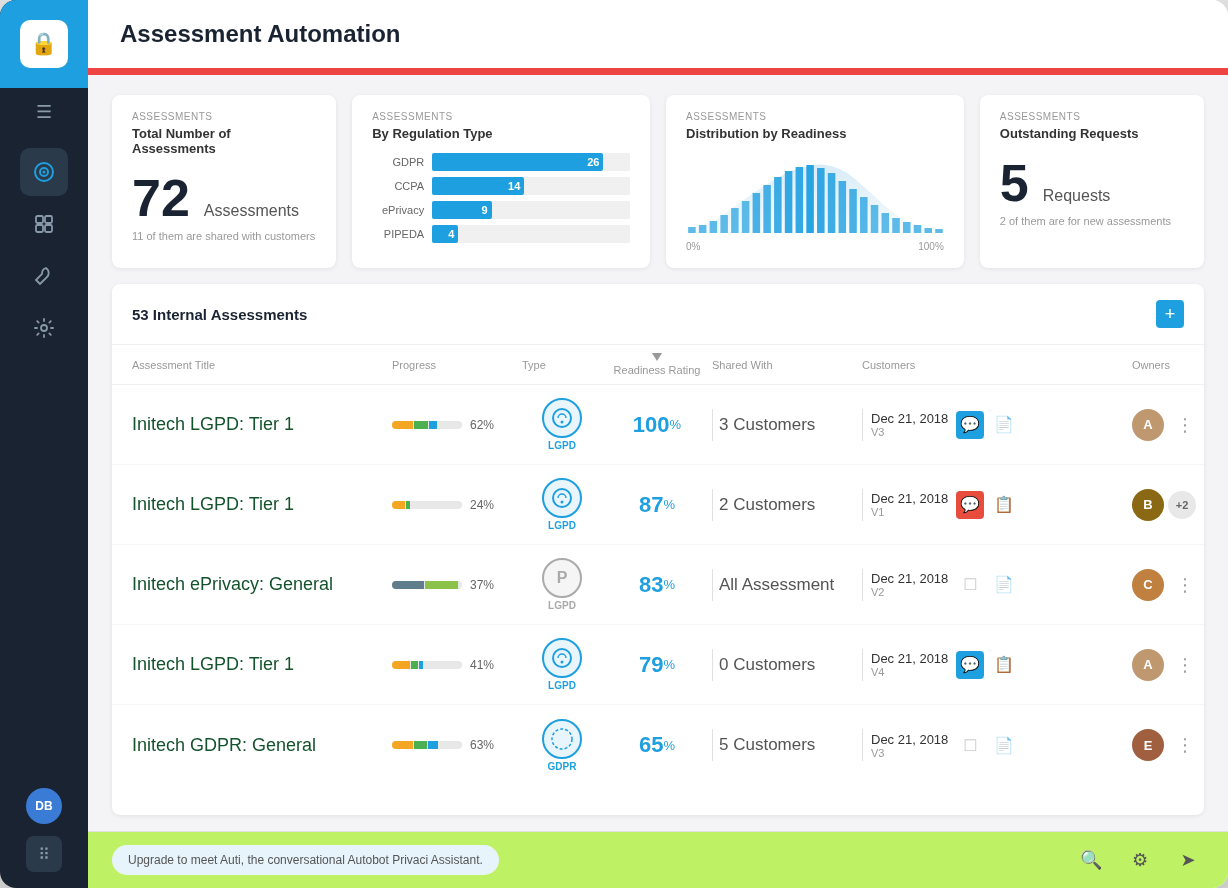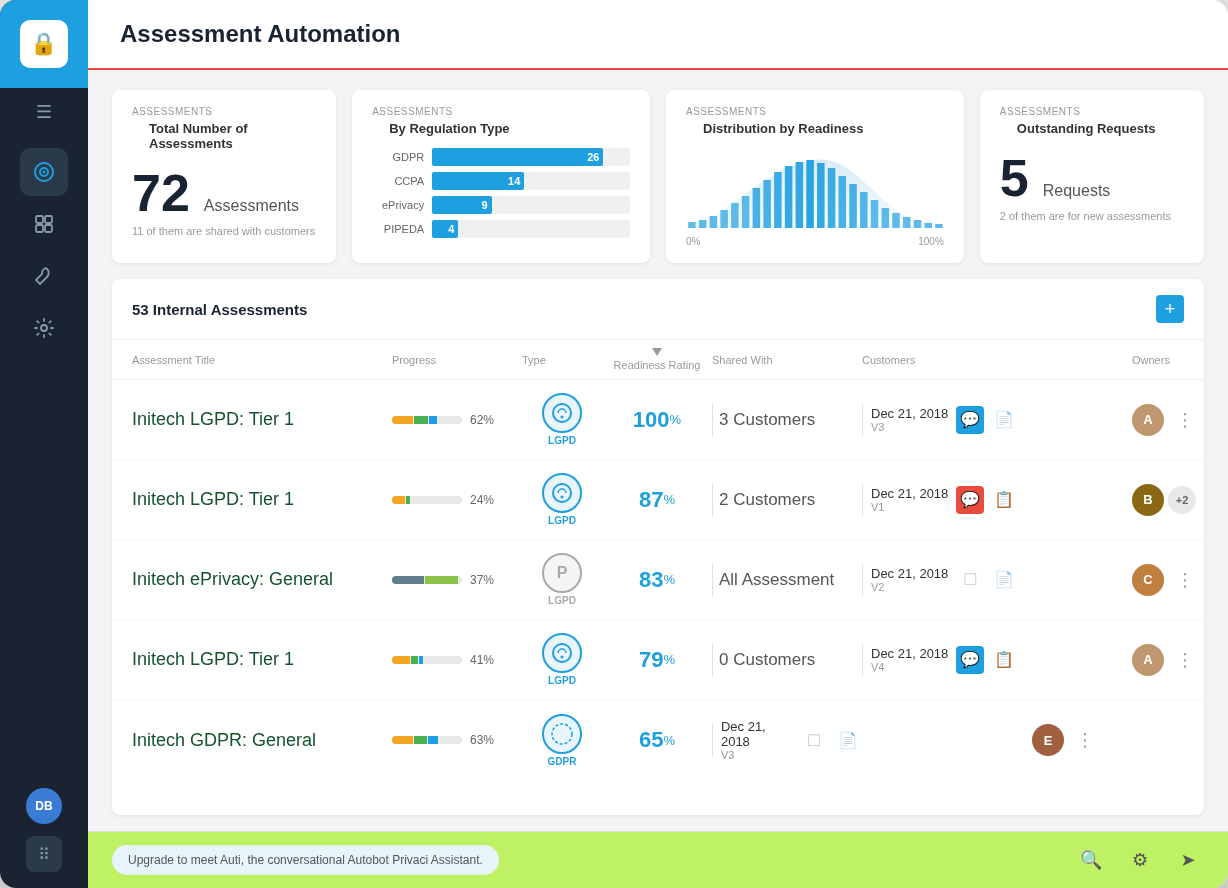--- a/index.html
+++ b/index.html
@@ -14,28 +14,28 @@
     .sidebar-menu-icon { width: 88px; height: 48px; display: flex; align-items: center; justify-content: center; color: #8899aa; cursor: pointer; font-size: 18px; }
     .sidebar-nav { flex: 1; display: flex; flex-direction: column; align-items: center; padding-top: 12px; gap: 4px; }
     .sidebar-nav-item { width: 48px; height: 48px; display: flex; align-items: center; justify-content: center; border-radius: 10px; color: #8899aa; cursor: pointer; font-size: 20px; }
     .sidebar-nav-item.active { background: #2a3a4a; color: #1e9fe0; }
     .sidebar-bottom { padding-bottom: 16px; display: flex; flex-direction: column; align-items: center; gap: 12px; }
     .sidebar-avatar { width: 36px; height: 36px; border-radius: 50%; background: #3a7bd5; display: flex; align-items: center; justify-content: center; color: white; font-size: 12px; font-weight: bold; cursor: pointer; }
     .sidebar-dots { width: 36px; height: 36px; border-radius: 8px; background: #2a3a4a; display: flex; align-items: center; justify-content: center; color: #8899aa; cursor: pointer; font-size: 16px; }
     
     
     .main { flex: 1; display: flex; flex-direction: column; background: #f4f4f6; overflow: hidden; }
-    .header { background: white; padding: 20px 32px; border-bottom: 2px solid #ef4444; }
+    .header { background: white; padding: 20px 32px; border-bottom: 7px solid #ef4444; }
     .header-title { font-size: 24px; font-weight: 600; color: #1a2332; }
     
     
     .stats-row { display: flex; gap: 16px; padding: 20px 24px 0; }
     .stat-card { background: white; border-radius: 8px; padding: 16px 20px; flex: 1; box-shadow: 0 1px 4px rgba(0,0,0,0.08); }
     .stat-card-label { font-size: 10px; color: #999; text-transform: uppercase; letter-spacing: 0.5px; margin-bottom: 4px; }
-    .stat-card-subtitle { font-size: 13px; font-weight: 600; color: #333; margin-bottom: 12px; margin-left: 17px; }
+    .stat-card-subtitle { font-size: 13px; font-weight: 600; color: #333; margin-bottom: 12px; }
     .stat-number { font-size: 52px; font-weight: 700; color: #1a2332; line-height: 1; }
     .stat-number-label { font-size: 16px; font-weight: 500; color: #555; margin-left: 8px; }
     .stat-sub { font-size: 11px; color: #999; margin-top: 6px; }
     
     
     .bar-chart-rows { display: flex; flex-direction: column; gap: 6px; }
     .bar-row { display: flex; align-items: center; gap: 8px; }
     .bar-label { font-size: 11px; color: #666; width: 52px; text-align: right; flex-shrink: 0; }
     .bar-track { flex: 1; background: #f0f0f0; border-radius: 2px; height: 18px; position: relative; }
     .bar-fill { height: 100%; background: #1e9fe0; border-radius: 2px; display: flex; align-items: center; justify-content: flex-end; padding-right: 4px; }
@@ -482,20 +482,24 @@
             <svg width="22" height="22" viewBox="0 0 22 22">
                 <circle cx="11" cy="11" r="10" stroke="#1e9fe0" stroke-width="1.5" fill="none" stroke-dasharray="3,2"></circle>
               </svg>
           </div>
           <span class="type-label" style="color:#1e9fe0;">GDPR</span>
         </div>
         <div class="readiness-cell">
           <span class="readiness-val">65</span>
             <span class="readiness-pct"> %</span>
         </div>
+        <div class="shared-with">
+          <div class="divider-line"></div>
+          <span class="shared-text">5 Customers</span>
+        </div>
         <div class="published-cell">
           <div class="divider-line"></div>
           <div class="published-info">
             <div class="published-date">Dec 21, 2018</div>
             <div class="published-ver">V3</div>
           </div>
           <div class="published-icons">
             <div class="pub-icon file" style="color:#ccc;">☐</div>
             <div class="pub-icon file" style="color:#ccc;">📄</div>
           </div>

